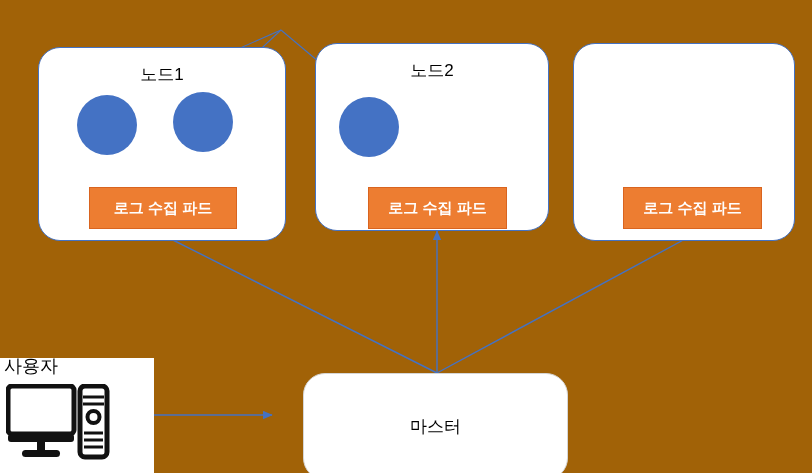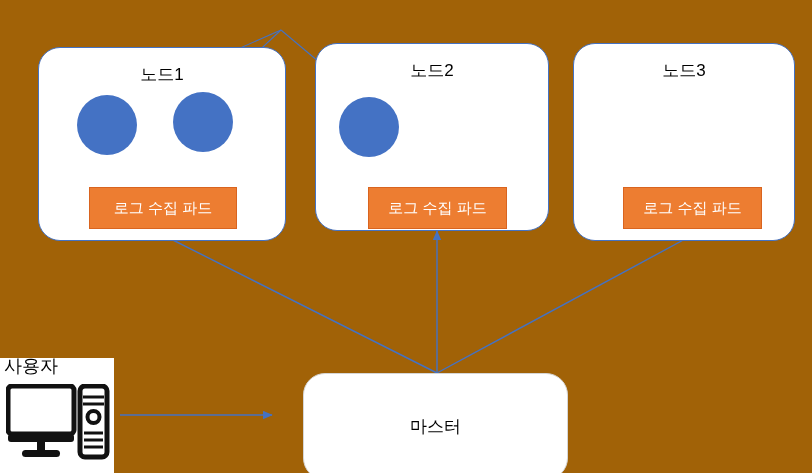--- a/index.html
+++ b/index.html
@@ -42,20 +42,21 @@
     position: absolute;
     background: #ed7d31;
     border: 1px solid #d9641f;
     box-sizing: border-box;
     display: flex;
     align-items: center;
     justify-content: center;
     color: #ffffff;
     font-size: 15px;
     white-space: nowrap;
+    font-weight: bold;
   }
   .master-box {
     position: absolute;
     background: #ffffff;
     border: 1.3px solid #d6d6d6;
     border-radius: 22px;
     box-sizing: border-box;
     display: flex;
     align-items: center;
     justify-content: center;
@@ -127,31 +128,30 @@
 
   <div class="node-box" style="left:315px; top:43px; width:234px; height:188px;">
     <div class="node-title">노드2</div>
     <div class="pod-circle" style="left:23px; top:53px; width:60px; height:60px;"></div>
     <div class="log-box" style="left:52px; top:143px; width:139px; height:42px;">
       <span>로그 수집 파드</span>
     </div>
   </div>
 
   <div class="node-box" style="left:573px; top:43px; width:222px; height:198px;">
-    <div class="node-title">노드3</div>
     <div class="log-box" style="left:49px; top:143px; width:139px; height:42px;">
       <span>로그 수집 파드</span>
     </div>
   </div>
 
   <div class="master-box" style="left:303px; top:373px; width:265px; height:107px;">
     <span>마스터</span>
   </div>
 
-  <div class="user-panel" style="left:0px; top:358px; width:114px; height:115px;">
+  <div class="user-panel" style="left:0px; top:358px; width:114px; height:115px;padding-left:40px;">
     <div class="user-label">사용자</div>
     <div class="user-icon">
       <svg width="104" height="76" viewBox="0 0 104 76">
 
         <rect x="2" y="2" width="66" height="48" rx="4" ry="4" fill="#ffffff" stroke="#111111" stroke-width="5"></rect>
         <rect x="2" y="50" width="66" height="8" rx="3" ry="3" fill="#111111"></rect>
         <rect x="31" y="58" width="8" height="9" fill="#111111"></rect>
         <rect x="16" y="66" width="38" height="7" rx="3.5" ry="3.5" fill="#111111"></rect>
 
         <rect x="74" y="2" width="27" height="71" rx="5" ry="5" fill="#ffffff" stroke="#111111" stroke-width="5"></rect>

